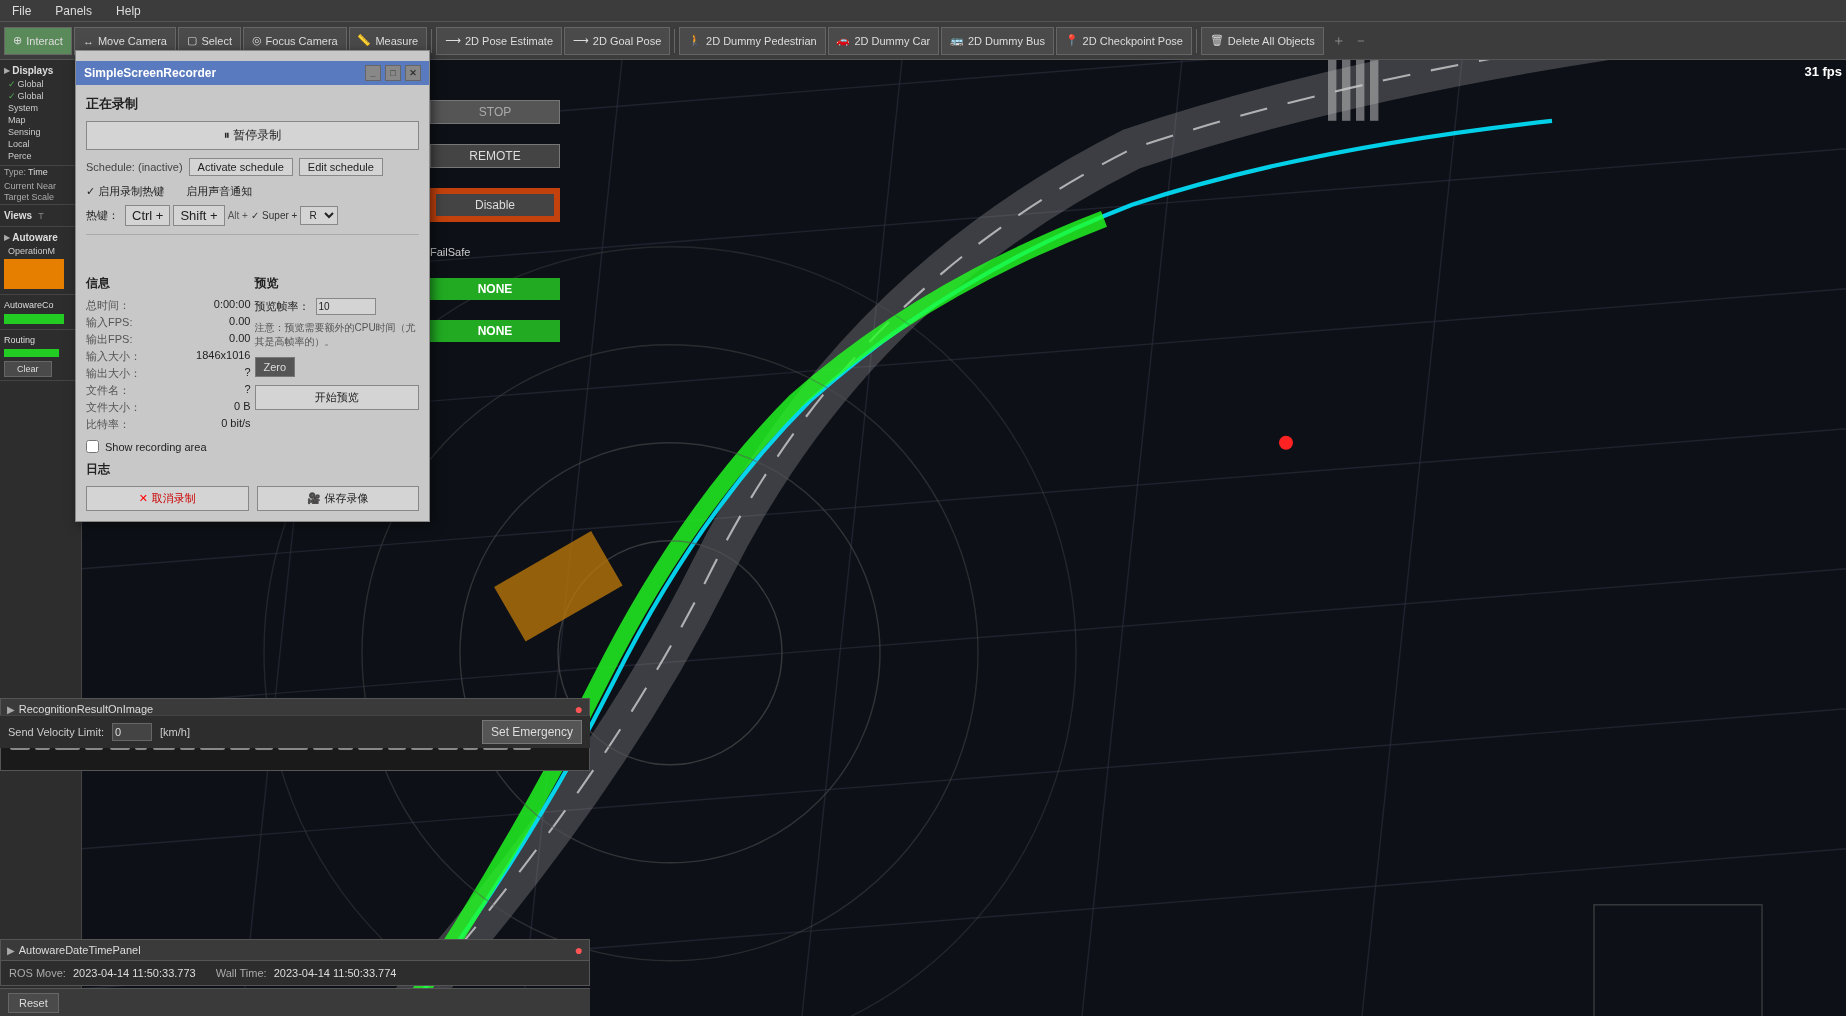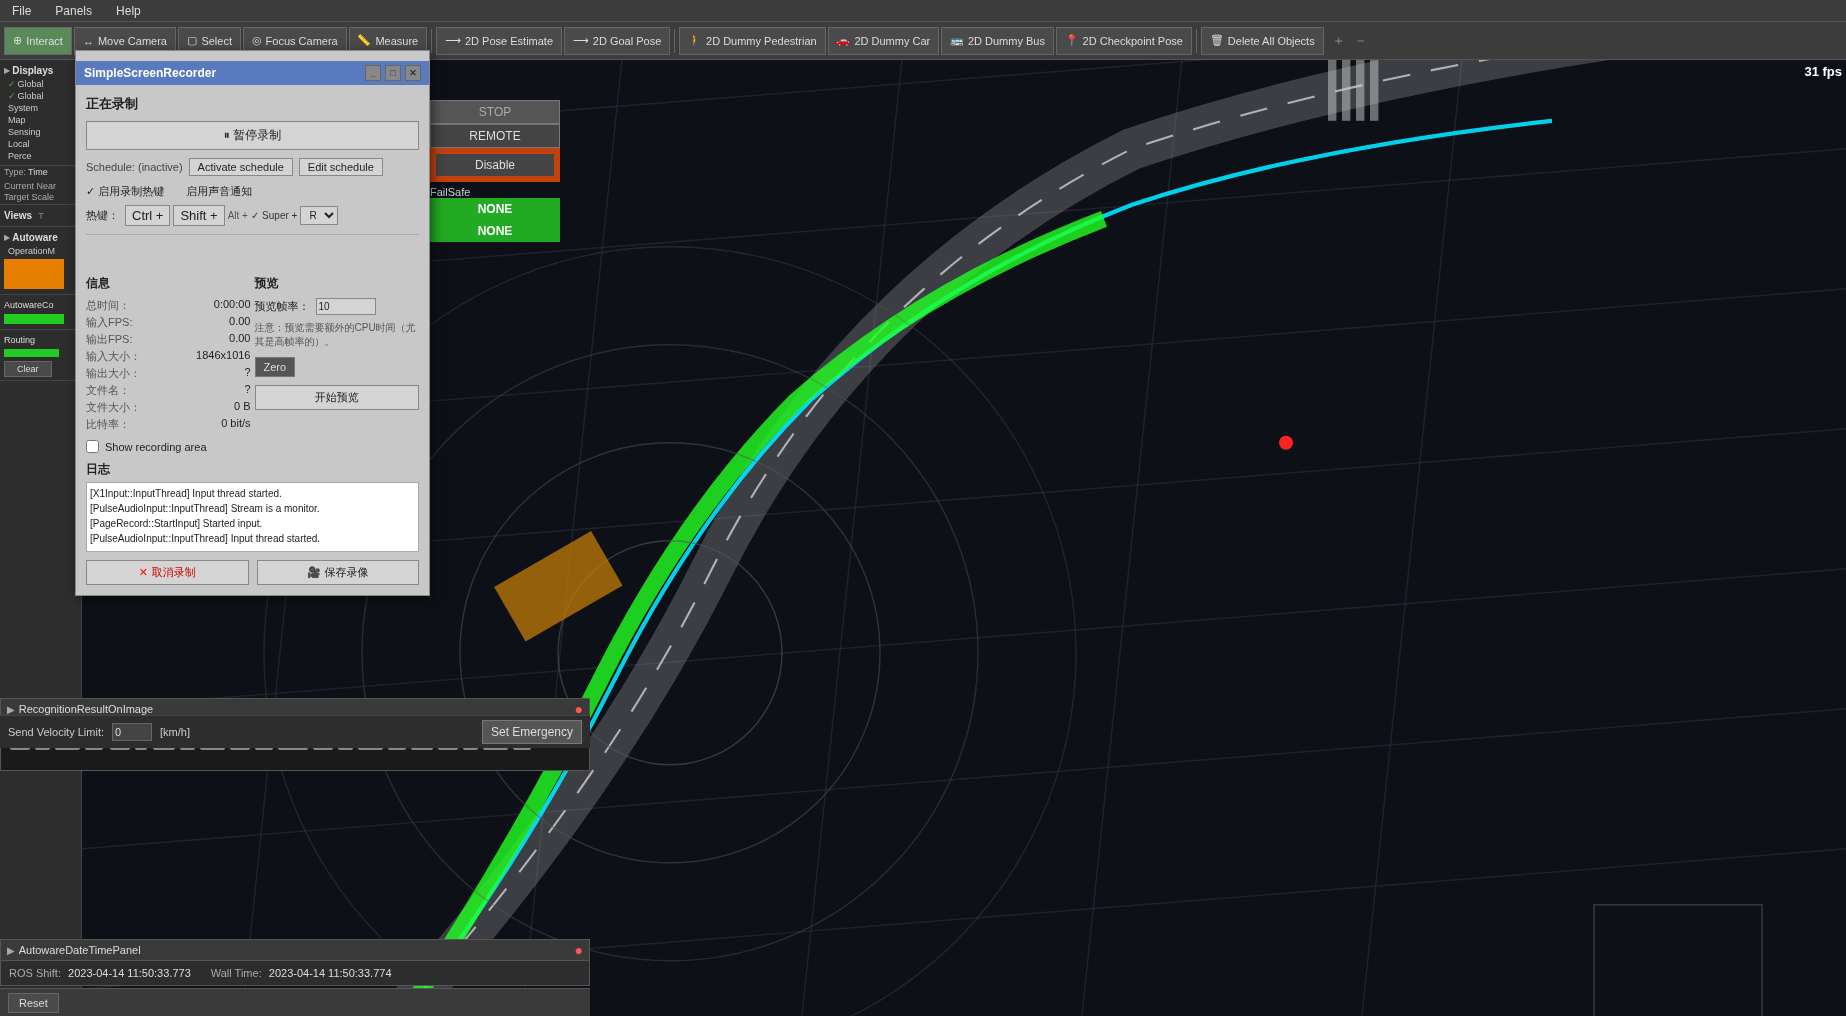--- a/index.html
+++ b/index.html
@@ -973,44 +973,38 @@
 
     
     <div class="show-recording-row">
       <input type="checkbox" style="">
       <span>Show recording area</span>
     </div>
 
     
     <div class="ssr-log-section">
       <div class="ssr-log-title">日志</div>
-      <div class="ssr-log">
-        <div>[X1Input::InputThread] Input thread started.</div>
-        <div>[PulseAudioInput::InputThread] Stream is a monitor.</div>
-        <div>[PageRecord::StartInput] Started input.</div>
-        <div>[PulseAudioInput::InputThread] Input thread started.</div>
-      </div>
     </div>
 
     
     <div class="ssr-bottom-btns">
       <button class="ssr-cancel-btn">
         <span style="color:#f00;">✕</span>
         <span>取消录制</span>
       </button>
       <button class="ssr-save-btn">
         <span>🎥</span>
         <span>保存录像</span>
       </button>
     </div>
 
   </div>
 </div>
 
-<div style="position:absolute; top:100px; left:430px; display:flex; flex-direction:column; gap:0; z-index:50;">
+<div style="position:absolute; top:100px; left:430px; display:flex; flex-direction:column; gap:20px; z-index:50;">
   <button class="stop-btn">STOP</button>
   <button class="remote-btn">REMOTE</button>
   <button class="disable-btn">Disable</button>
   <div style="display:flex; align-items:center; gap:4px; margin-top:4px;">
     <span style="font-size:11px; color:#ccc;">FailSafe</span>
   </div>
   <button class="none-btn">NONE</button>
   <button class="none-btn">NONE</button>
 </div>
 
@@ -1060,21 +1054,21 @@
 <div id="datetime-panel">
   <div id="datetime-header">
     <div style="display:flex; align-items:center; gap:4px;">
       <span style="font-size:10px; color:#aaa;">▶</span>
       <span style="font-size:11px; color:#ddd;">AutowareDateTimePanel</span>
     </div>
     <span class="sub-panel-close">●</span>
   </div>
   <div id="datetime-content">
     <div>
-      <span style="color:#aaa;">ROS Shift:</span>
+      <span style="color:#aaa;">ROS Move:</span>
       <span style="margin-left:4px; color:#ddd;">2023-04-14 11:50:33.773</span>
     </div>
     <div>
       <span style="color:#aaa;">Wall Time:</span>
       <span style="margin-left:4px; color:#ddd;">2023-04-14 11:50:33.774</span>
     </div>
   </div>
 </div>
 
 <div id="bottom-bar">

